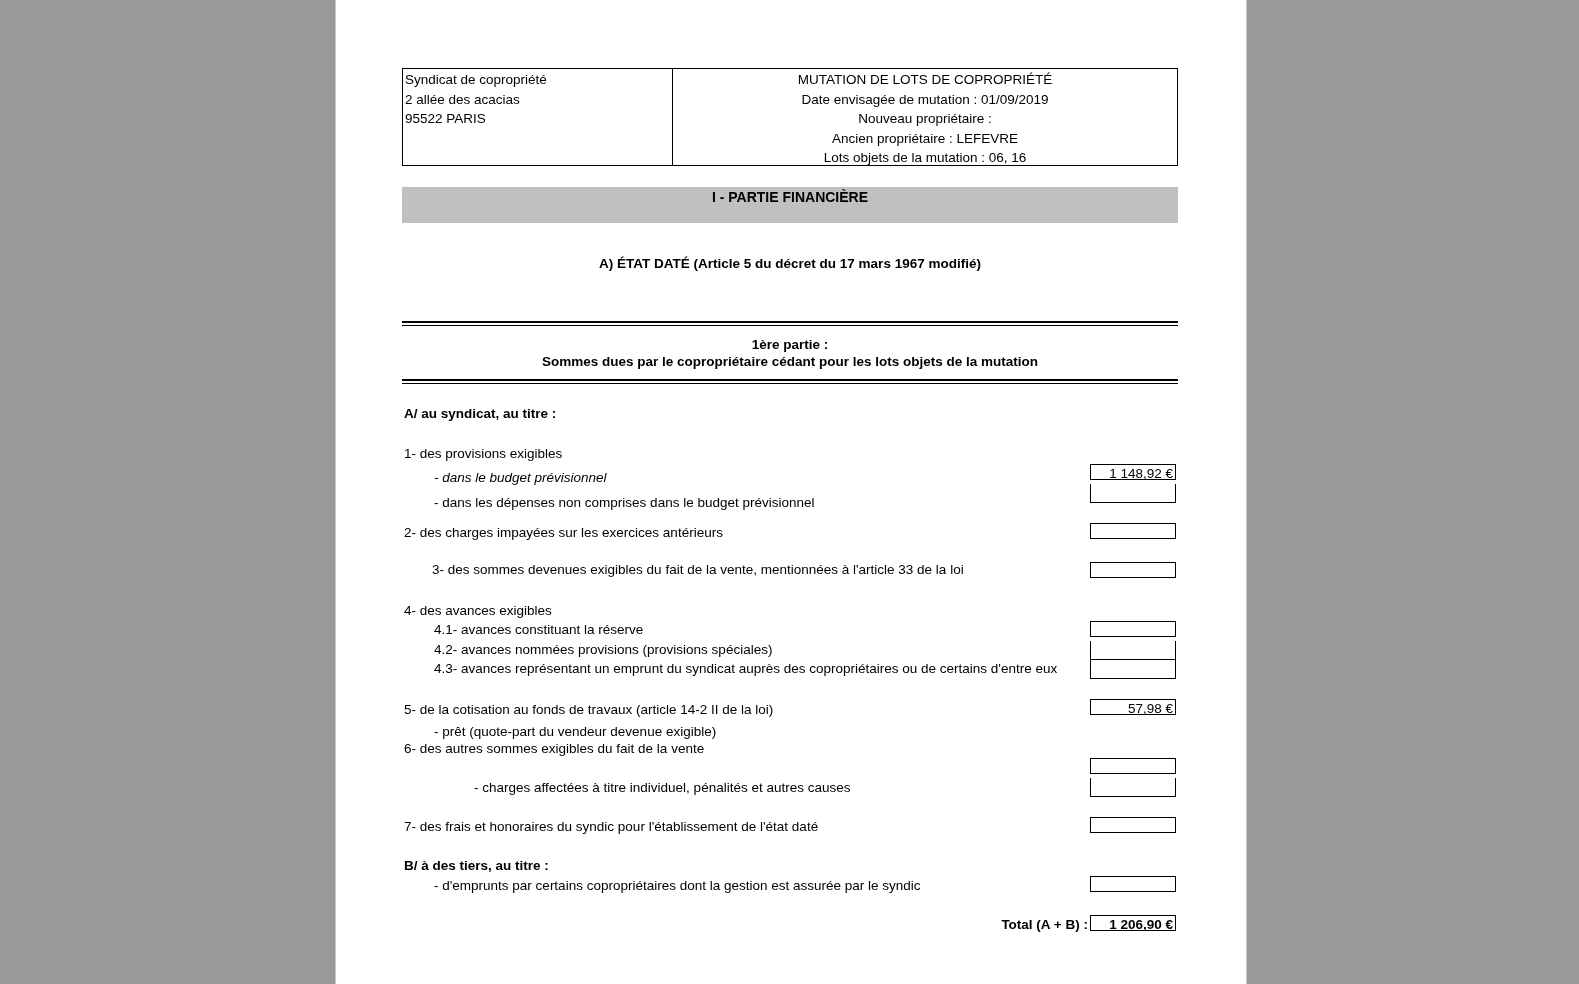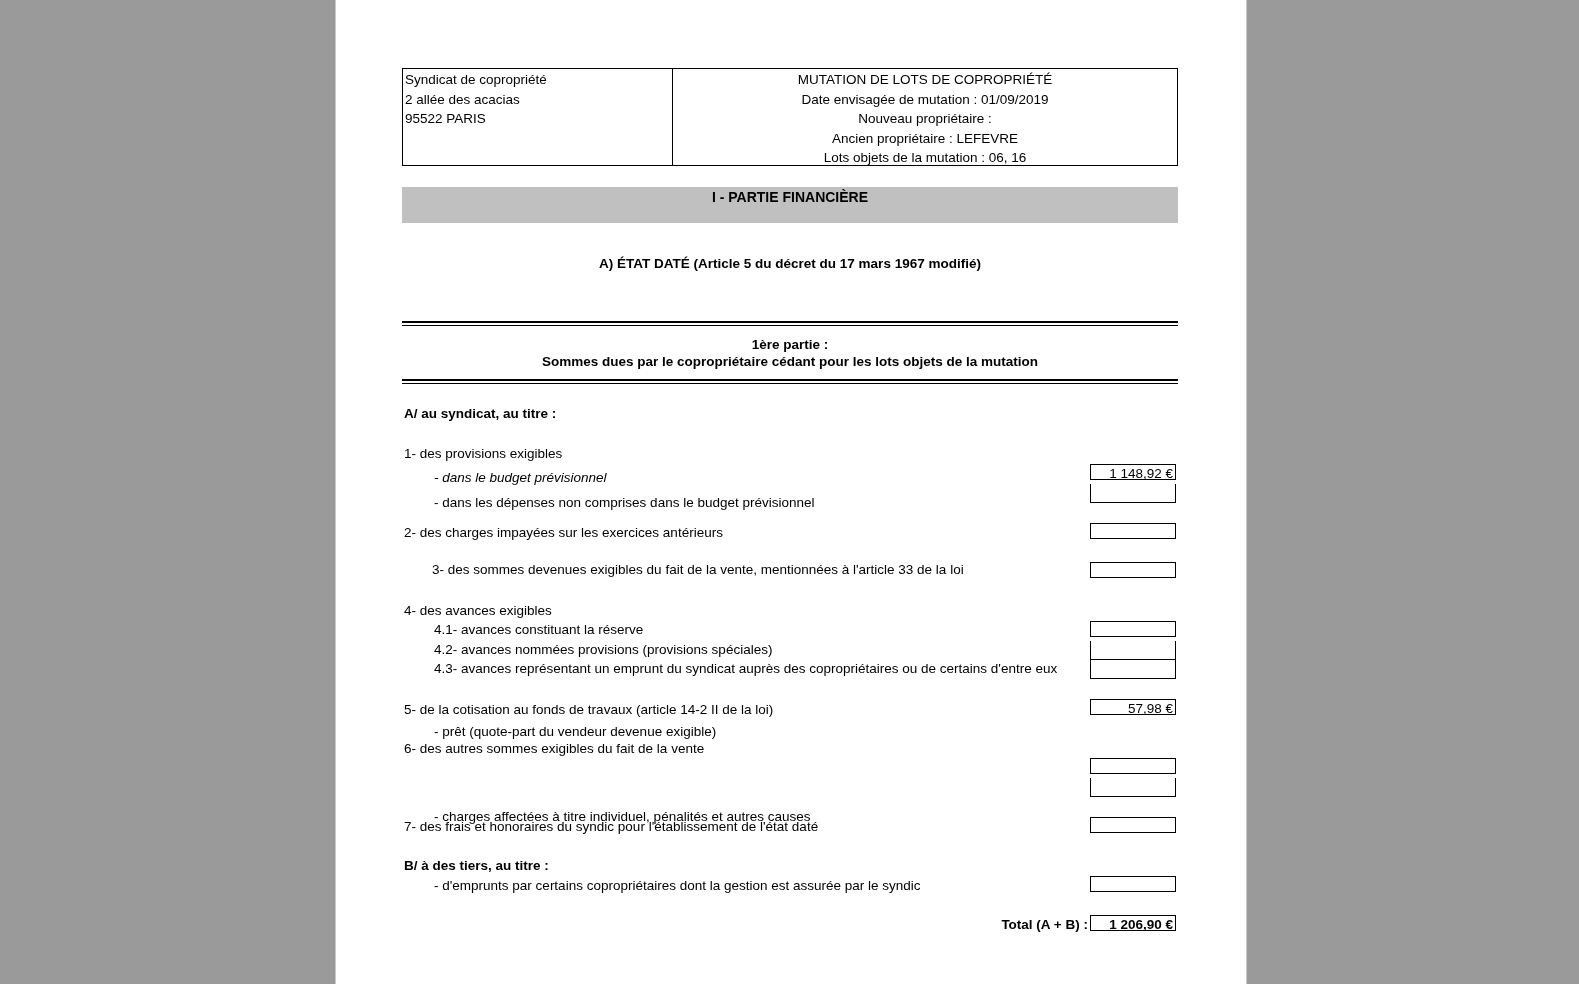--- a/index.html
+++ b/index.html
@@ -94,21 +94,21 @@
   <div class="cell join" style="top:641px;"></div>
   <div class="txt row ind" style="top:659px;">4.3- avances représentant un emprunt du syndicat auprès des copropriétaires ou de certains d'entre eux</div>
   <div class="cell join" style="top:660px;"></div>
 
   <div class="txt row" style="top:700px;">5- de la cotisation au fonds de travaux (article 14-2 II de la loi)</div>
   <div class="cell" style="top:699px;">57,98 €</div>
 
   <div class="txt row" style="top:739px;">6- des autres sommes exigibles du fait de la vente</div>
   <div class="txt row ind" style="top:722px;">- prêt (quote-part du vendeur devenue exigible)</div>
   <div class="cell" style="top:758px;"></div>
-  <div class="txt row ind" style="top:807px;">- charges affectées à titre individuel, pénalités et autres causes</div>
+  <div class="txt row ind" style="top:778px;margin-left:40px;">- charges affectées à titre individuel, pénalités et autres causes</div>
   <div class="cell join" style="top:778px;"></div>
 
   <div class="txt row" style="top:817px;">7- des frais et honoraires du syndic pour l'établissement de l'état daté</div>
   <div class="cell" style="top:817px;"></div>
 
   <div class="txt bold row" style="top:856px;">B/ à des tiers, au titre :</div>
   <div class="txt row ind" style="top:876px;">- d'emprunts par certains copropriétaires dont la gestion est assurée par le syndic</div>
   <div class="cell" style="top:876px;"></div>
 
   <div class="total-label txt" style="top:915px;">Total (A + B) :</div>

